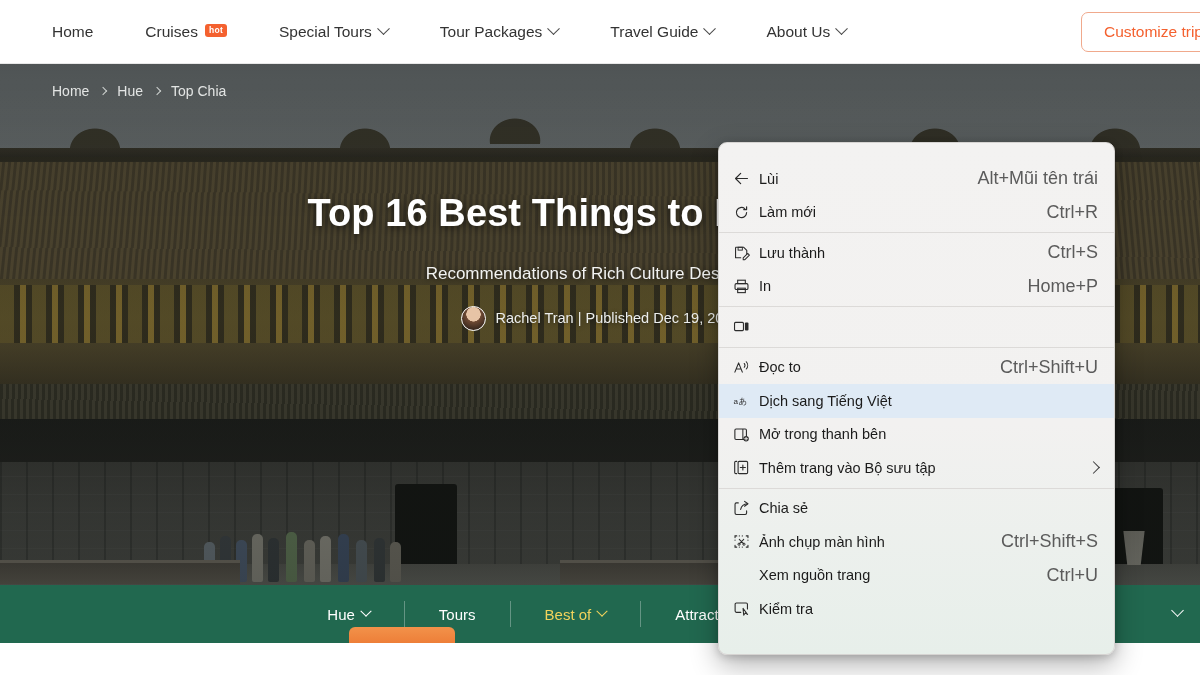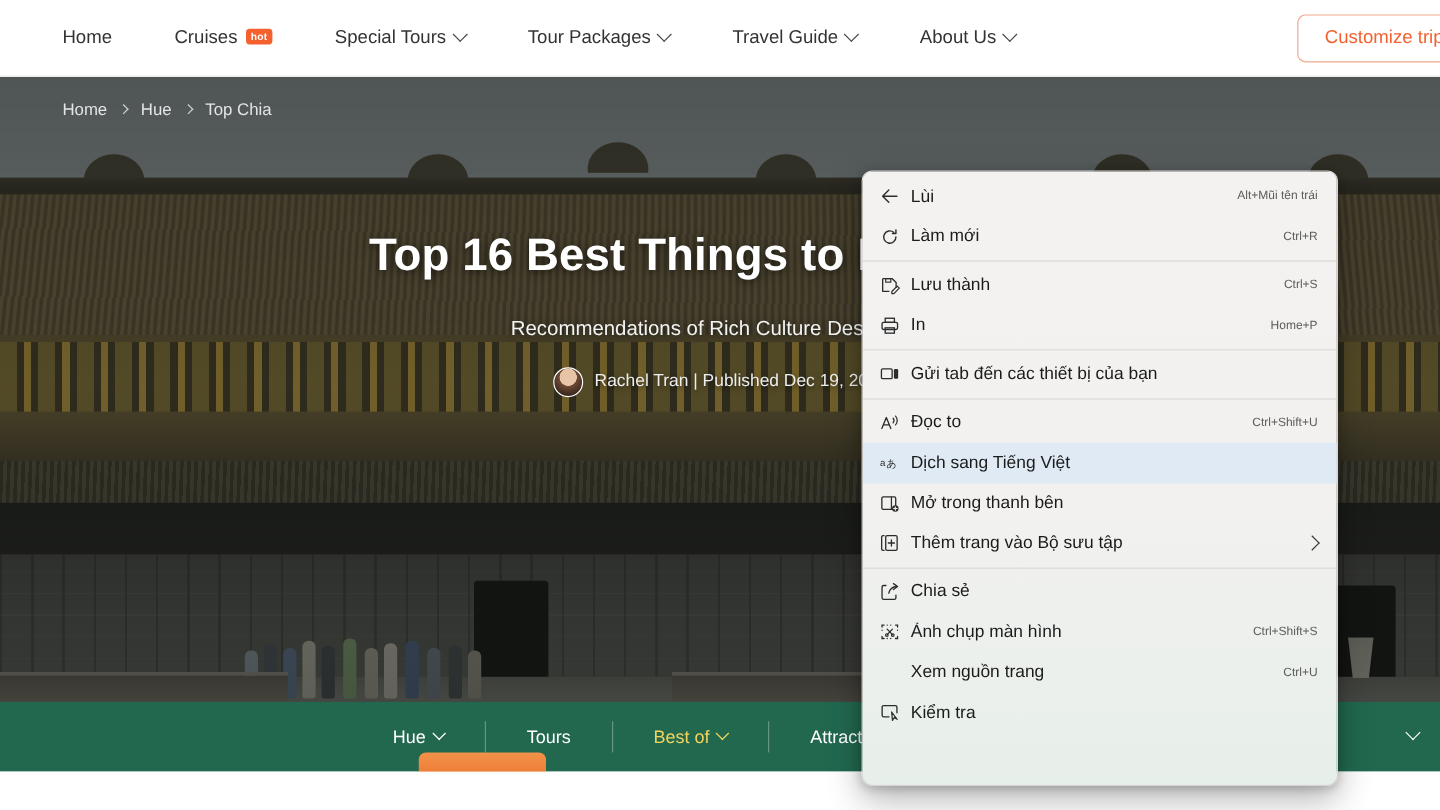--- a/index.html
+++ b/index.html
@@ -213,38 +213,38 @@
 
   
   .ctxmenu {
     position: absolute; left: 718px; top: 142px;
     width: 397px; height: 513px;
     background: linear-gradient(180deg,#f3f2f1 0%, #f2f1f0 55%, #e7efea 100%);
     border: 1px solid #d6d4d2;
     border-radius: 9px;
     box-shadow: 0 10px 28px rgba(0,0,0,.30), 0 2px 8px rgba(0,0,0,.18);
     z-index: 20; overflow: hidden;
-    padding: 4px 0;
+    padding: 19px 0;
   }
   .mrow {
     position: relative; height: 33.5px;
     display: flex; align-items: center;
     padding: 0 16px 0 14px; cursor: pointer;
   }
   .mrow.sel { background: #dfeaf5; }
   .mrow .micon {
     width: 26px; min-width: 26px; height: 18px;
     display: flex; align-items: center; justify-content: flex-start;
     color: #2c2c2c;
   }
   .mrow .mlabel {
     flex: 1; font-size: 14.5px; color: #1b1b1b;
     white-space: nowrap; overflow: hidden;
   }
-  .mrow .maccel { font-size: 10px; color: #5b5b5b; white-space: nowrap; }
+  .mrow .maccel { font-size: 18px; color: #5b5b5b; white-space: nowrap; }
   .mrow .msub {
     width: 9px; height: 9px; margin-left: 6px;
     border-right: 1.4px solid #3a3a3a; border-top: 1.4px solid #3a3a3a;
     transform: rotate(45deg);
   }
   .msep { height: 1px; background: #dcdad8; margin: 3px 0; }
 </style>
 </head>
 <body>
 
@@ -430,21 +430,20 @@
 
   <div class="msep"></div>
 
   <div class="mrow">
     <span class="micon">
       <svg width="17" height="17" viewBox="0 0 20 20">
           <rect x="1.8" y="5.2" width="10.5" height="9.6" rx="1.2" fill="none" stroke="#2c2c2c" stroke-width="1.3"></rect>
           <rect x="14" y="5.2" width="4.2" height="9.6" rx="1.2" fill="#2c2c2c"></rect>
         </svg>
     </span>
-    <span class="mlabel">Gửi tab đến các thiết bị của bạn</span>
     <span class="maccel"></span>
   </div>
 
 
   <div class="msep"></div>
 
   <div class="mrow">
     <span class="micon">
       <svg width="17" height="17" viewBox="0 0 20 20">
           <path d="M2.2 15.4 L6.6 4.6 L11 15.4 M3.8 11.8 H9.4" fill="none" stroke="#2c2c2c" stroke-width="1.3" stroke-linecap="round" stroke-linejoin="round"></path>

